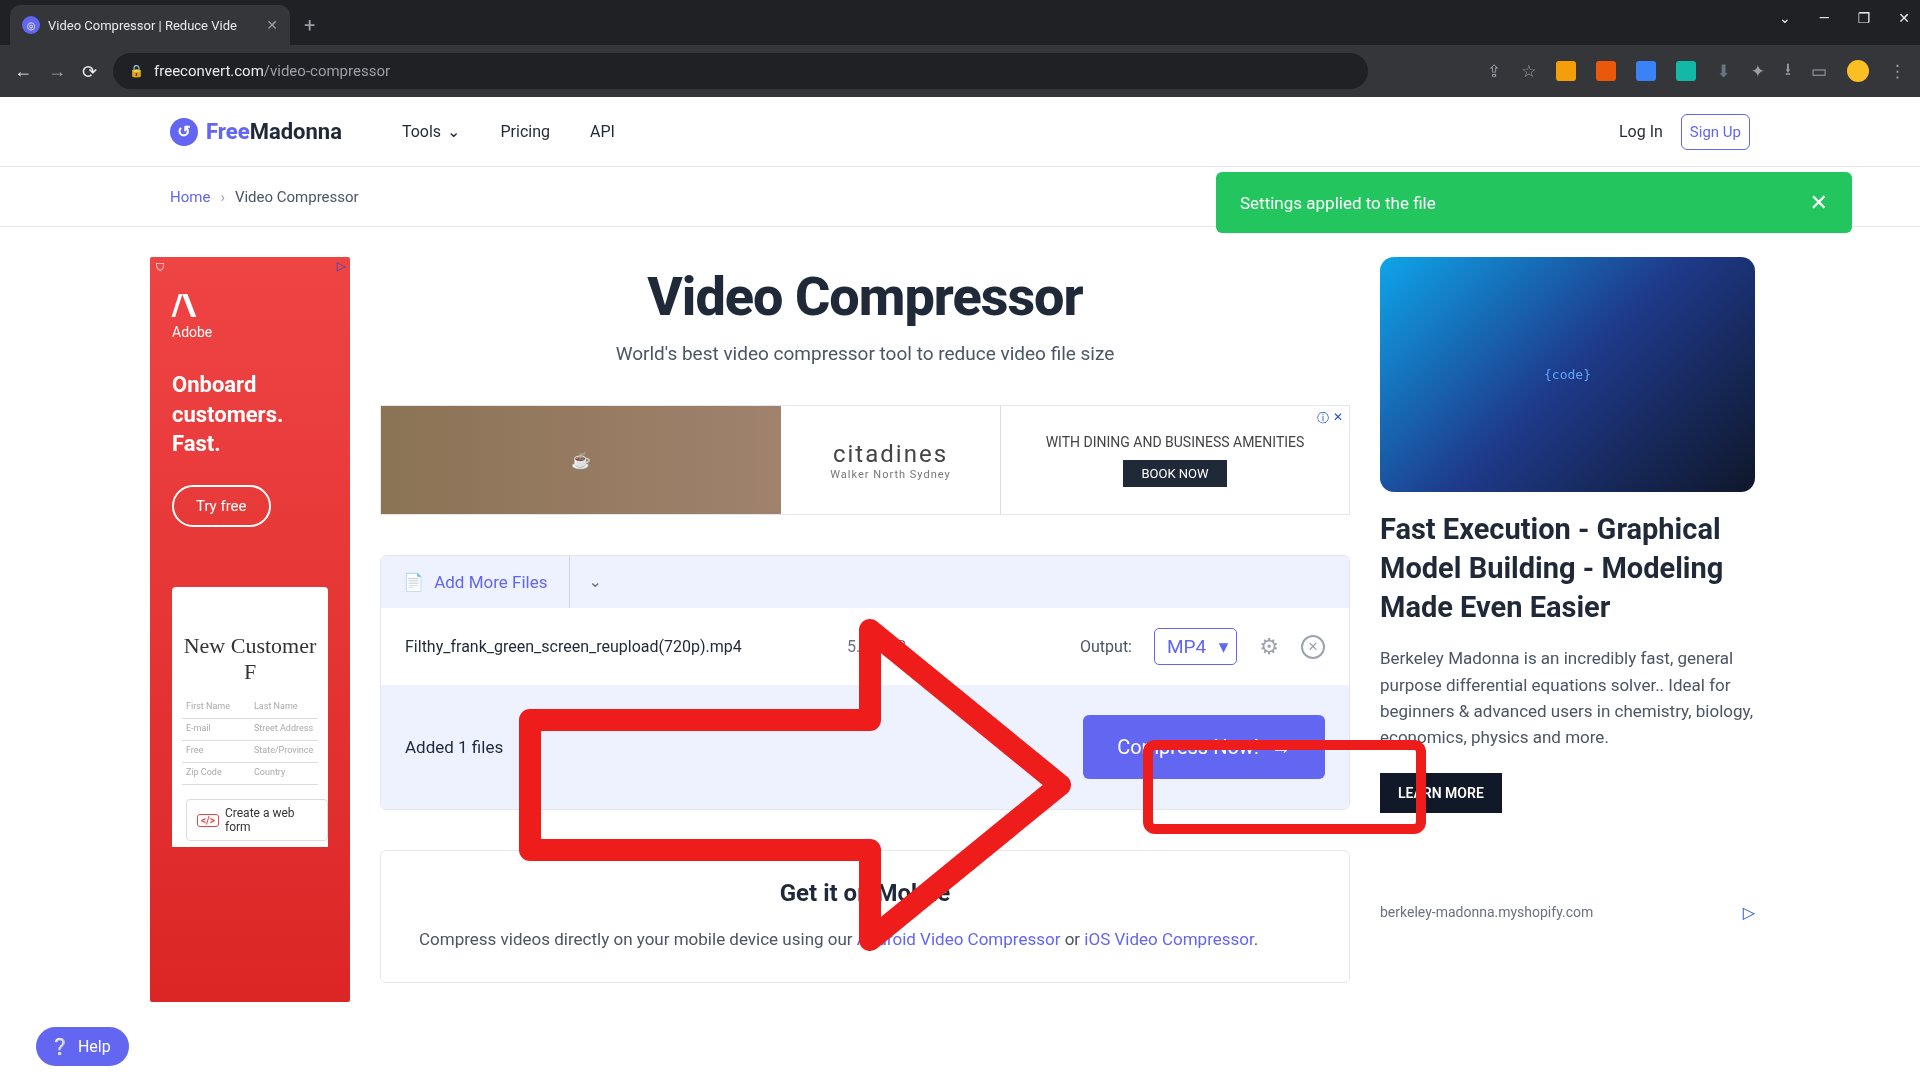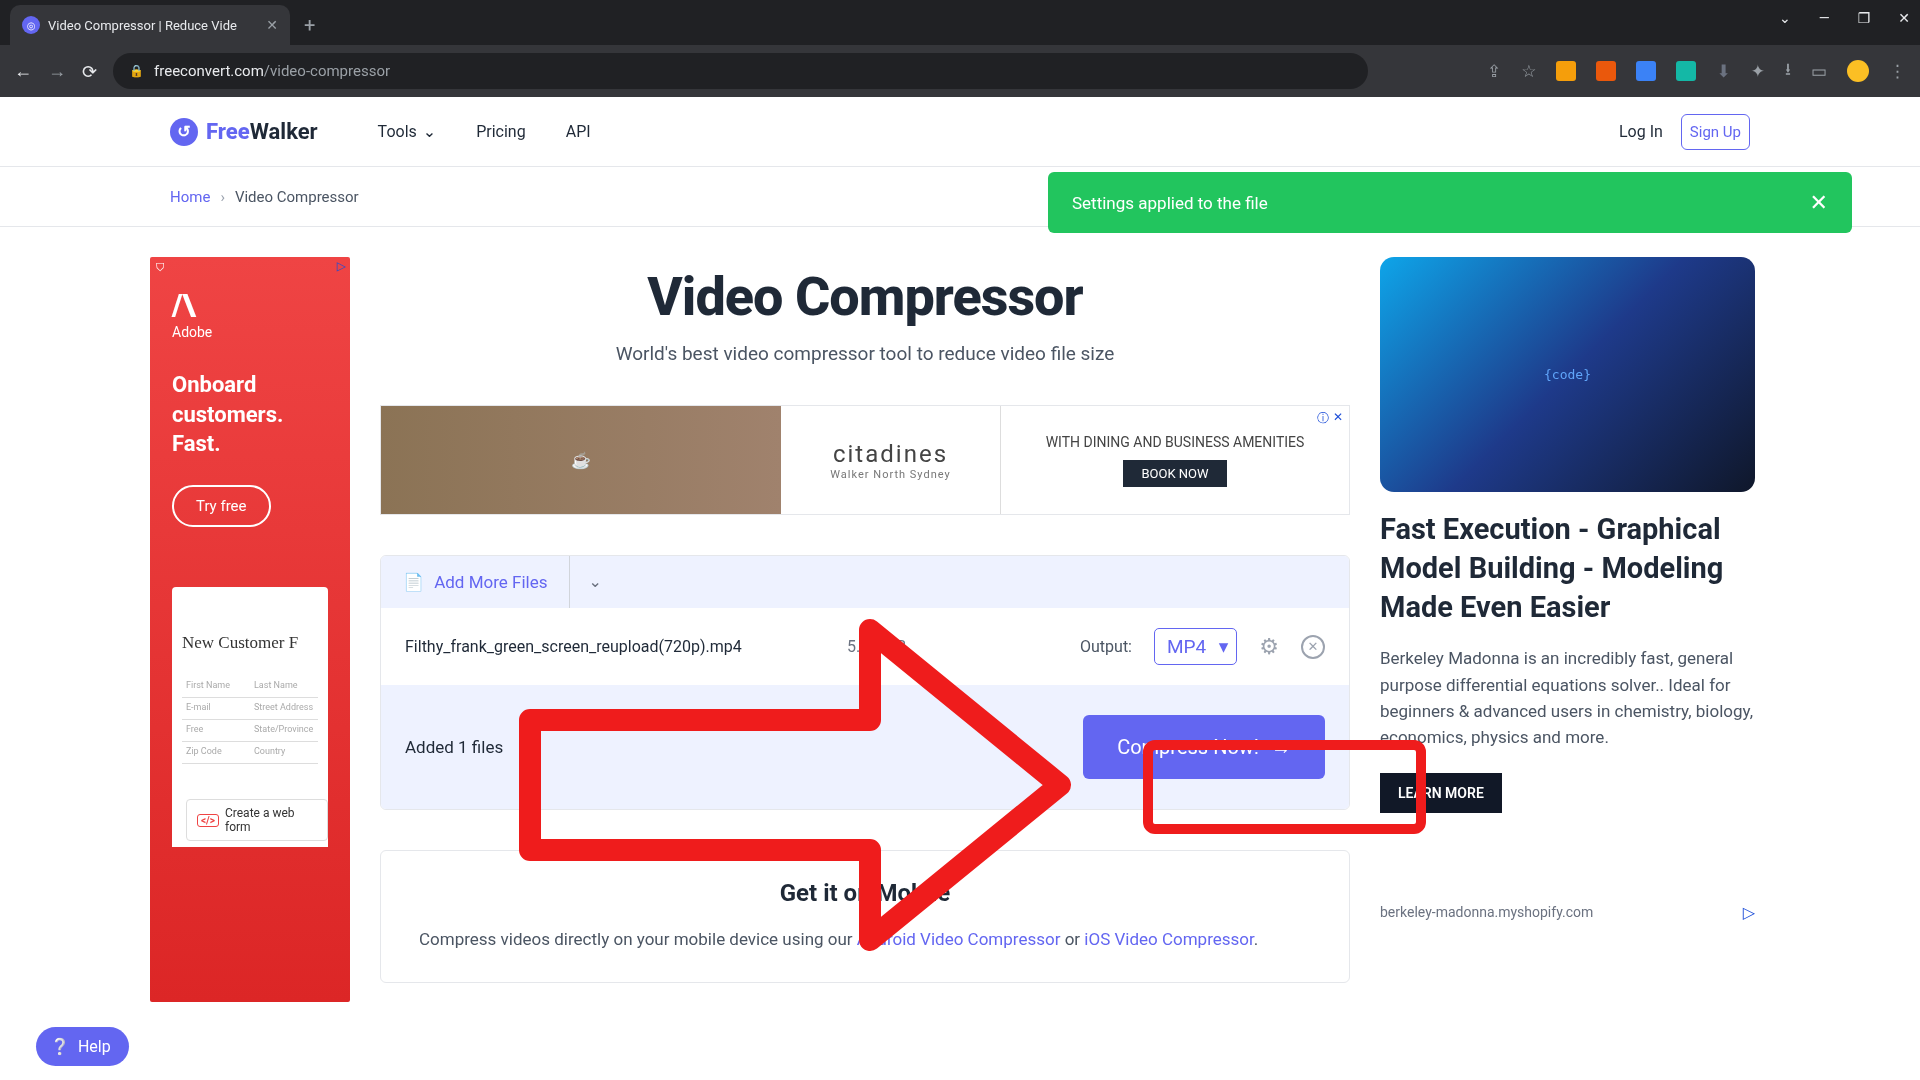--- a/index.html
+++ b/index.html
@@ -41,34 +41,34 @@
 .login-link { color: #1f2937; font-size: 16px; cursor:pointer;margin-left:6px; }
 .signup-btn { border: 1.5px solid #6366f1; color: #6366f1; padding: 8px 8px; border-radius: 6px; font-size: 15px; cursor:pointer; }
 
 
 .breadcrumb-bar { height: 60px; padding: 0 170px; display:flex; align-items:center; font-size:15px; border-bottom: 1px solid #e5e7eb;}
 .breadcrumb-bar a { color: #6366f1; cursor:pointer; }
 .breadcrumb-bar .sep { margin: 0 10px; color:#9ca3af; }
 .breadcrumb-bar .current { color: #4b5563; }
 
 
-.toast { position: absolute; top: 172px; right: 68px; background: #22c55e; color: #fff; padding: 18px 24px; border-radius: 6px; display: flex; align-items: center; gap: 60px; font-size: 17px; width:804px; justify-content:space-between; z-index:10;}
+.toast { position: absolute; top: 172px; right: 68px; background: #22c55e; color: #fff; padding: 18px 24px; border-radius: 6px; display: flex; align-items: center; gap: 60px; font-size: 17px; width:636px; justify-content:space-between; z-index:10;}
 .toast .close { font-size: 22px; cursor:pointer; }
 
 
 .main-area { display: flex; padding: 30px 60px 0 60px; gap: 30px; }
 
 
 .left-ad { width: 200px; height: 745px; background: linear-gradient(180deg, #ef4444, #dc2626); border-radius: 2px; position: relative; color: #fff; padding: 30px 22px; overflow:hidden; margin-left:90px;}
 .left-ad .adobe-a { font-size: 30px; font-weight: 900; }
 .left-ad .adobe-label { font-size: 14px; margin-top:2px; }
 .left-ad-headline { font-size: 22px; font-weight: 700; margin-top: 30px; line-height:1.35;}
 .try-free-btn { border: 2px solid #fff; border-radius: 22px; padding: 10px 22px; display: inline-block; margin-top: 26px; font-size:15px; cursor:pointer; }
 .ad-mock { background: #fff; color:#333; margin-top: 60px; height:260px; border-radius:4px 4px 0 0; padding:10px; font-size:10px; overflow:hidden; position:relative;}
-.ad-mock .title{ font-family: serif; font-size:17px; text-align:left; margin:36px 0 23px;}
+.ad-mock .title{ font-family: serif; font-size:22px; text-align:center; margin:36px 0 12px;}
 .ad-mock .field{ border-bottom:1px solid #ddd; height:22px; display:flex;}
 .ad-mock .field span{flex:1; padding:4px; color:#aaa; font-size:9px;}
 .ad-form-badge{position:absolute; bottom:6px; left:14px; background:#fff; border:1px solid #ddd; border-radius:4px; padding:6px 10px; font-size:12px; color:#333; display:flex; gap:6px; align-items:center;}
 .ad-form-badge .ico{color:#ef4444; font-weight:bold; border:1px solid #ef4444; border-radius:3px; padding:0 3px; font-size:10px;}
 .ad-corner{position:absolute; top:2px; right:4px; color:#1d4ed8; font-size:12px;}
 .ad-shield{position:absolute; top:4px; left:6px; color:#fff; font-size:11px;}
 
 
 .center { flex: 1; max-width: 970px; }
 .page-title { font-size: 54px; font-weight: 800; color: #1f2937; text-align: center; margin-top: 8px; letter-spacing:-1px;}
@@ -161,21 +161,21 @@
       <span>▭</span>
       <span class="avatar-ico"></span>
       <span>⋮</span>
     </div>
   </div>
 </div>
 
 <div class="site-header">
   <div class="logo">
     <span class="logo-mark">↺</span>
-    <span><span class="free">Free</span><span>Walker</span></span>
+    <span><span class="free">Free</span><span>Madonna</span></span>
   </div>
   <div class="nav-menu">
     <span class="nav-item">
         <span>Tools</span> 
         <span>⌄</span>
       </span>
     <span class="nav-item">Pricing</span>
     <span class="nav-item">API</span>
   </div>
   <div class="header-right">

